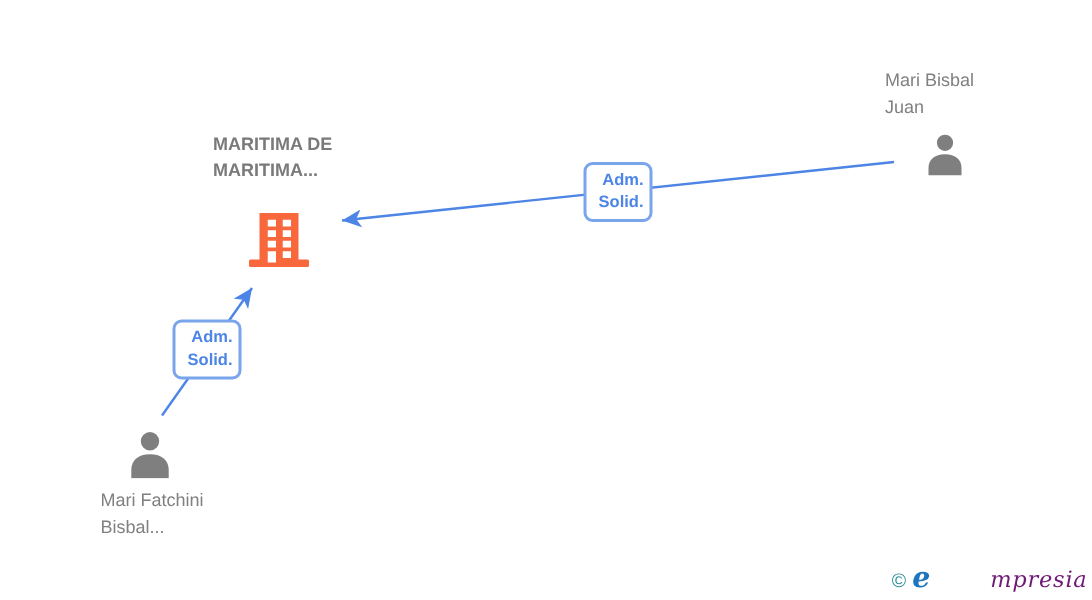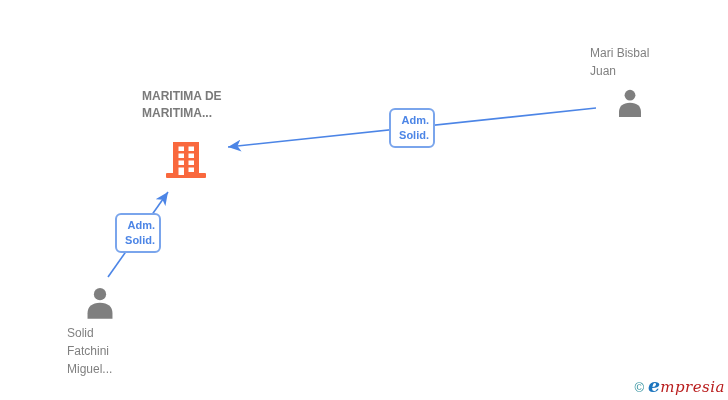--- a/index.html
+++ b/index.html
@@ -73,22 +73,23 @@
     font-family: "DejaVu Serif", serif;
     font-style: italic;
     font-weight: bold;
     font-size: 19px;
     color: #1c75be;
   }
   .wm-rest {
     font-family: "DejaVu Serif", serif;
     font-style: italic;
     font-size: 15px;
-    color: #b91c1c;
+    color: #701a75;
     letter-spacing: 0.5px;
+    margin-left: 40px;
   }
 </style>
 </head>
 <body>
 
 <div class="stage">
 
   <svg class="edges-svg" viewBox="0 0 728 400" xmlns="http://www.w3.org/2000/svg">
     <defs>
       <marker id="arrow" markerUnits="userSpaceOnUse" markerWidth="14" markerHeight="12" refX="13" refY="6" orient="auto">
@@ -122,21 +123,21 @@
       <path d="M15,13.8 c-7,0 -11,3.6 -11,9.2 L4,28 L26,28 L26,23 c0,-5.6 -4,-9.2 -11,-9.2 z" fill="#7f7f7f"></path>
     </svg>
   </div>
 
   <div class="icon-wrap" style="left:83px; top:287px;">
     <svg width="34" height="32" viewBox="0 0 30 28" xmlns="http://www.w3.org/2000/svg">
       <circle cx="15" cy="6.2" r="5.4" fill="#7f7f7f"></circle>
       <path d="M15,13.8 c-7,0 -11,3.6 -11,9.2 L4,28 L26,28 L26,23 c0,-5.6 -4,-9.2 -11,-9.2 z" fill="#7f7f7f"></path>
     </svg>
   </div>
-  <div class="node-label" style="left:67px; top:324px; width:70px;">Solid Fatchini Miguel...</div>
+  <div class="node-label" style="left:67px; top:324px; width:70px;">Mari Fatchini Bisbal...</div>
 
   <div class="edge-label" style="left:412px; top:128px;">Adm. Solid.</div>
   <div class="edge-label" style="left:138px; top:233px;">Adm. Solid.</div>
 
   <div class="watermark">
     <span class="wm-copy">©</span>
     <span class="wm-initial">e</span>
     <span class="wm-rest">mpresia</span>
   </div>
 

